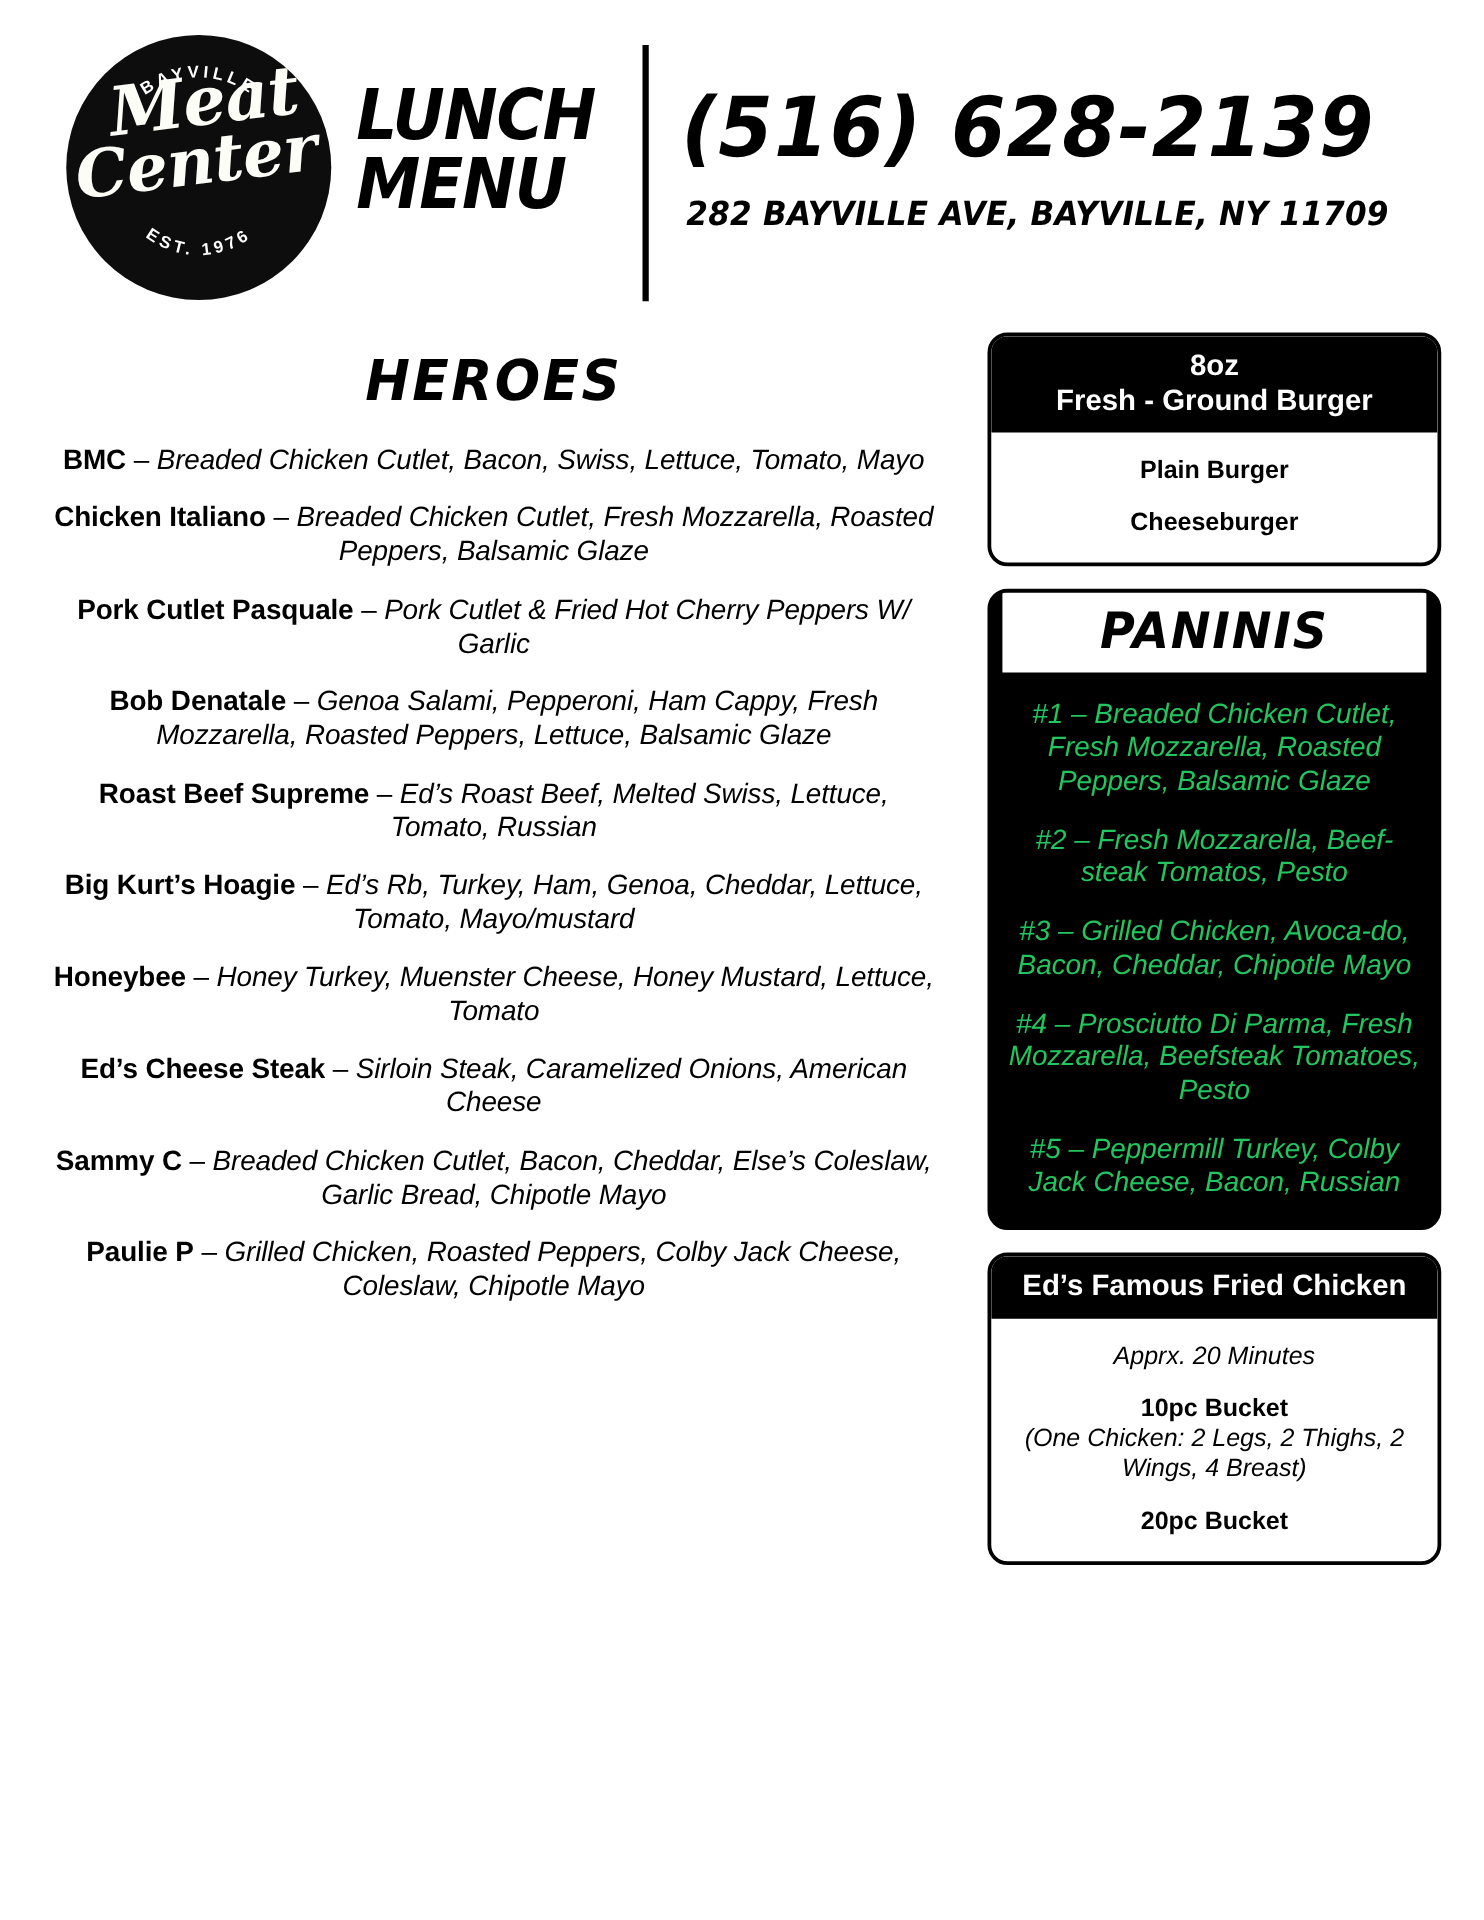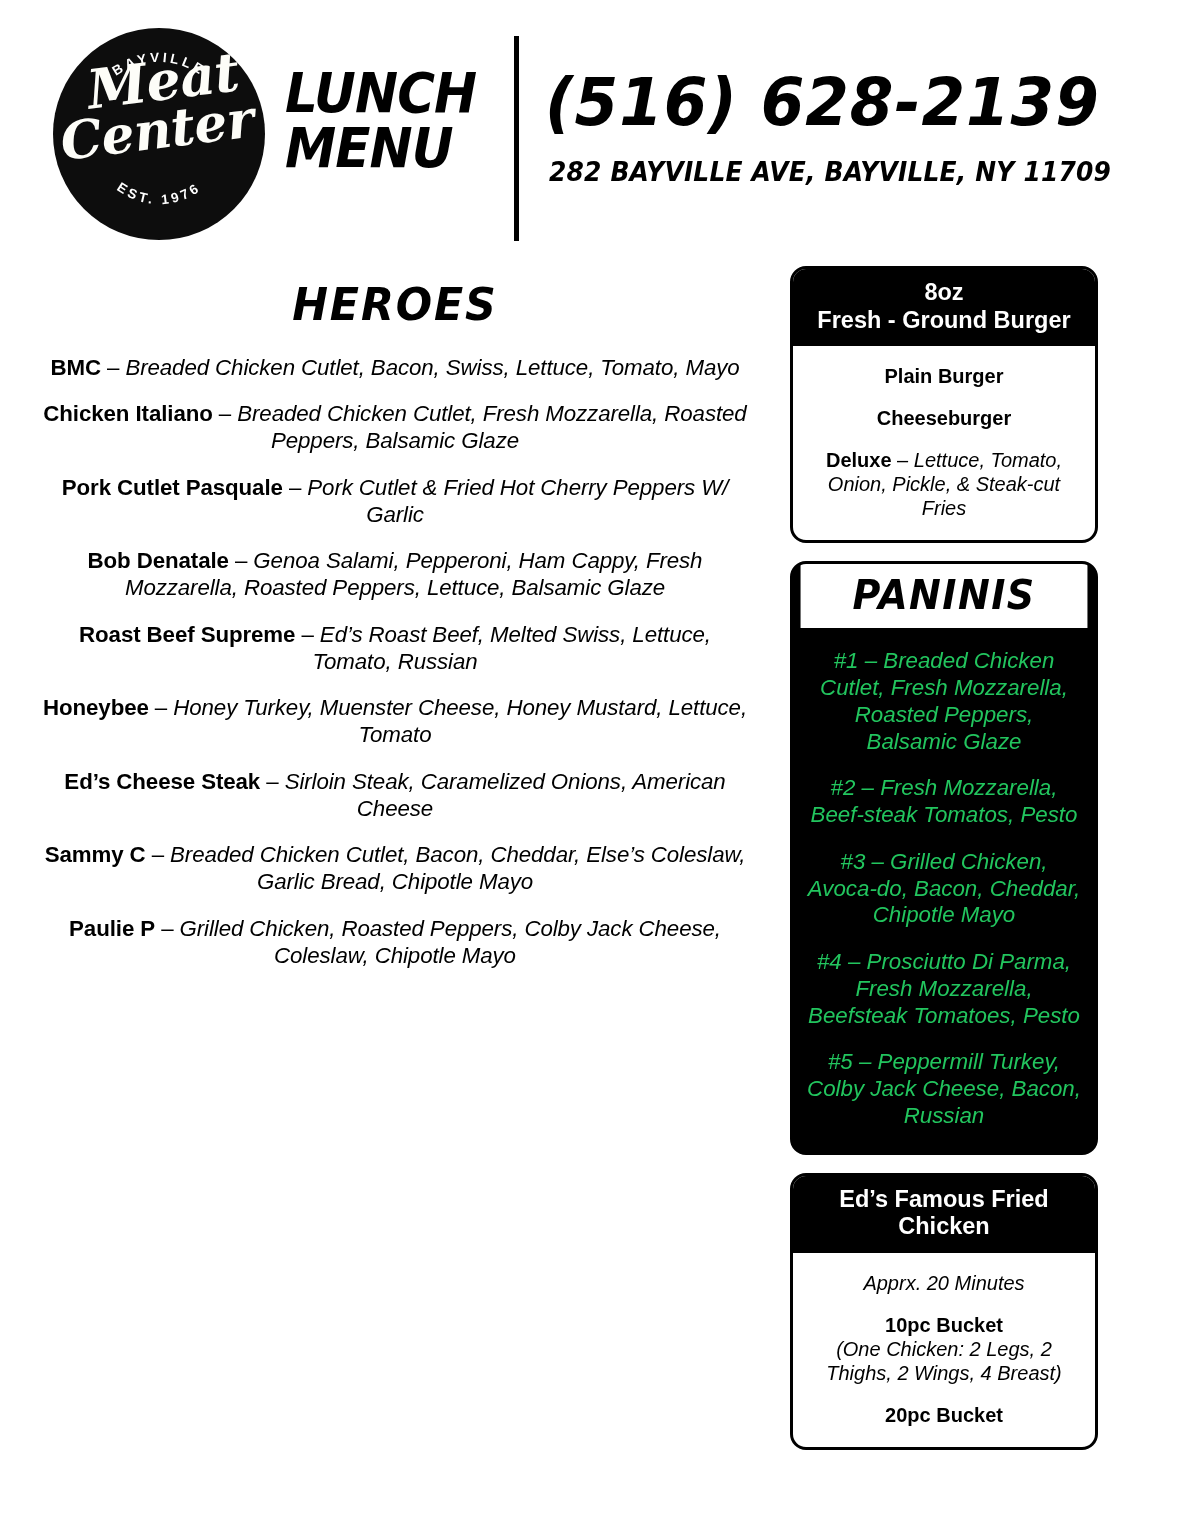--- a/index.html
+++ b/index.html
@@ -85,21 +85,21 @@
     font-style: italic;
     margin-bottom: 19.5px;
     letter-spacing: -0.1px;
   }
   .hero-item .nm {
     font-weight: bold; font-style: normal;
   }
   .hero-item .dash { font-style: normal; }
 
   
-  .right-col { position: absolute; left: 790px; top: 266px; width: 308px; }
+  .right-col { position: absolute; left: 790px; top: 266px; width: 363px; }
 
   .card {
     border: 3px solid #000;
     border-radius: 16px;
     background: #fff;
     overflow: hidden;
     margin-bottom: 18px;
   }
   .card-head-dark {
     background: #000; color: #fff;
@@ -181,38 +181,38 @@
   </div>
 
   <div class="heroes-col">
     <div class="heroes-title">HEROES</div>
     <div class="hero-list" id="hero-list">
         <div class="hero-item"><span class="nm">BMC</span><span class="dash"> – </span><span>Breaded Chicken Cutlet, Bacon, Swiss, Lettuce, Tomato, Mayo</span></div>
         <div class="hero-item"><span class="nm">Chicken Italiano</span><span class="dash"> – </span><span>Breaded Chicken Cutlet, Fresh Mozzarella, Roasted Peppers, Balsamic Glaze</span></div>
         <div class="hero-item"><span class="nm">Pork Cutlet Pasquale</span><span class="dash"> – </span><span>Pork Cutlet &amp; Fried Hot Cherry Peppers W/ Garlic</span></div>
         <div class="hero-item"><span class="nm">Bob Denatale</span><span class="dash"> – </span><span>Genoa Salami, Pepperoni, Ham Cappy, Fresh Mozzarella, Roasted Peppers, Lettuce, Balsamic Glaze</span></div>
         <div class="hero-item"><span class="nm">Roast Beef Supreme</span><span class="dash"> – </span><span>Ed’s Roast Beef, Melted Swiss, Lettuce, Tomato, Russian</span></div>
+        <div class="hero-item"><span class="nm">Big Kurt’s Hoagie</span><span class="dash"> – </span><span>Ed’s Rb, Turkey, Ham, Genoa, Cheddar, Lettuce, Tomato, Mayo/mustard</span></div>
         <div class="hero-item"><span class="nm">Honeybee</span><span class="dash"> – </span><span>Honey Turkey, Muenster Cheese, Honey Mustard, Lettuce, Tomato</span></div>
         <div class="hero-item"><span class="nm">Ed’s Cheese Steak</span><span class="dash"> – </span><span>Sirloin Steak, Caramelized Onions, American Cheese</span></div>
         <div class="hero-item"><span class="nm">Sammy C</span><span class="dash"> – </span><span>Breaded Chicken Cutlet, Bacon, Cheddar, Else’s Coleslaw, Garlic Bread, Chipotle Mayo</span></div>
         <div class="hero-item"><span class="nm">Paulie P</span><span class="dash"> – </span><span>Grilled Chicken, Roasted Peppers, Colby Jack Cheese, Coleslaw, Chipotle Mayo</span></div>
       </div>
   </div>
 
   <div class="right-col">
 
     <div class="card">
       <div class="card-head-dark">
         <div>8oz</div>
         <div>Fresh - Ground Burger</div>
       </div>
       <div class="card-body">
         <div class="line b">Plain Burger</div>
         <div class="line b">Cheeseburger</div>
-        <div class="line"><span class="b">Deluxe</span><span> – </span><span class="i">Lettuce, Tomato, Onion, Pickle, &amp; Steak-cut Fries</span></div>
       </div>
     </div>
 
     <div class="card-paninis">
       <div class="paninis-head">PANINIS</div>
       <div class="paninis-body" id="panini-list">
           <div class="panini-line">#1 – Breaded Chicken Cutlet, Fresh Mozzarella, Roasted Peppers, Balsamic Glaze</div>
           <div class="panini-line">#2 – Fresh Mozzarella, Beef-steak Tomatos, Pesto</div>
           <div class="panini-line">#3 – Grilled Chicken, Avoca-do, Bacon, Cheddar, Chipotle Mayo</div>
           <div class="panini-line">#4 – Prosciutto Di Parma, Fresh Mozzarella, Beefsteak Tomatoes, Pesto</div>

